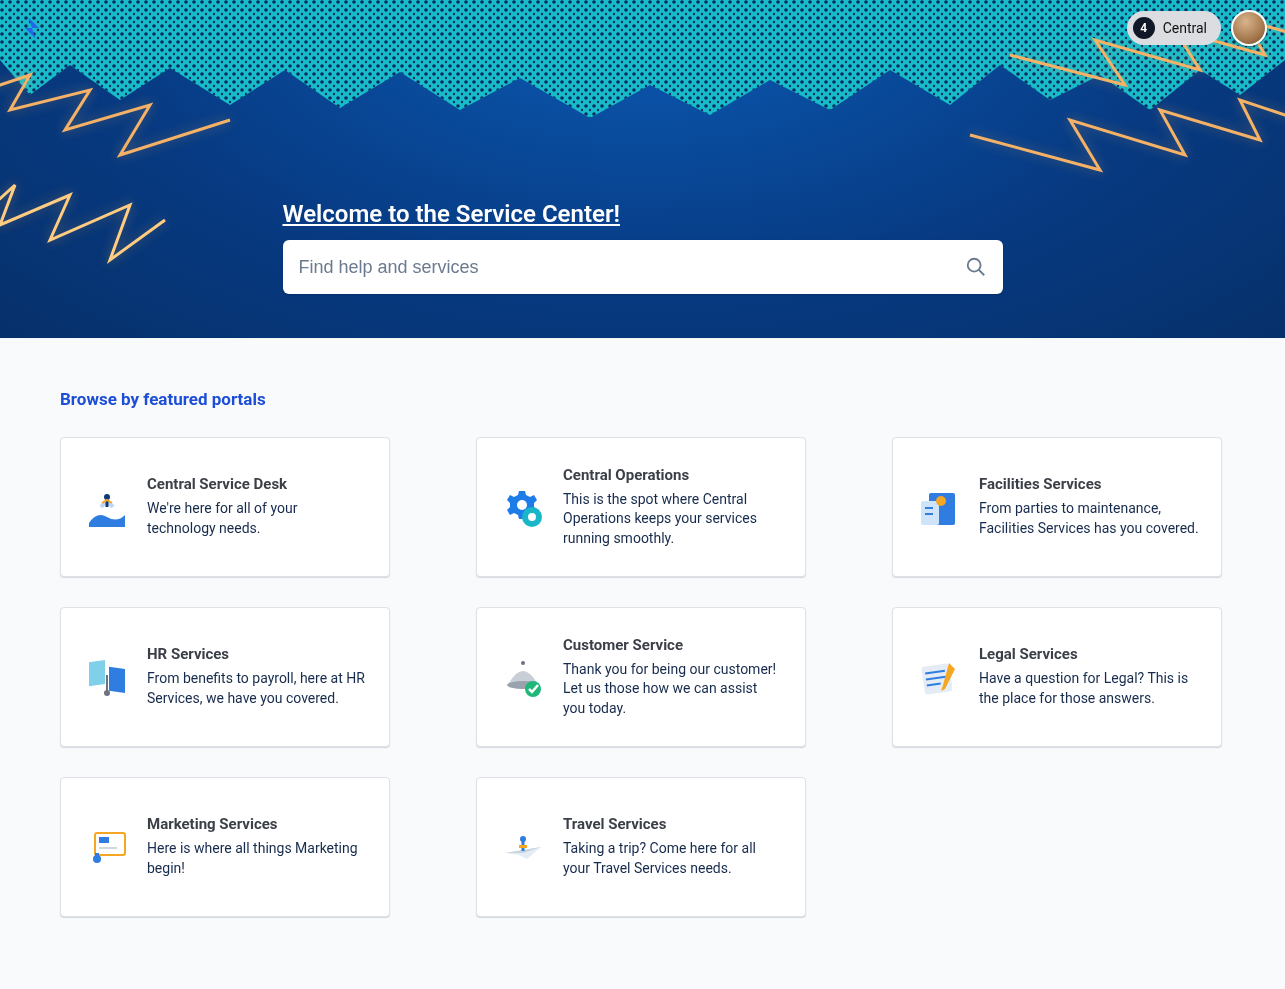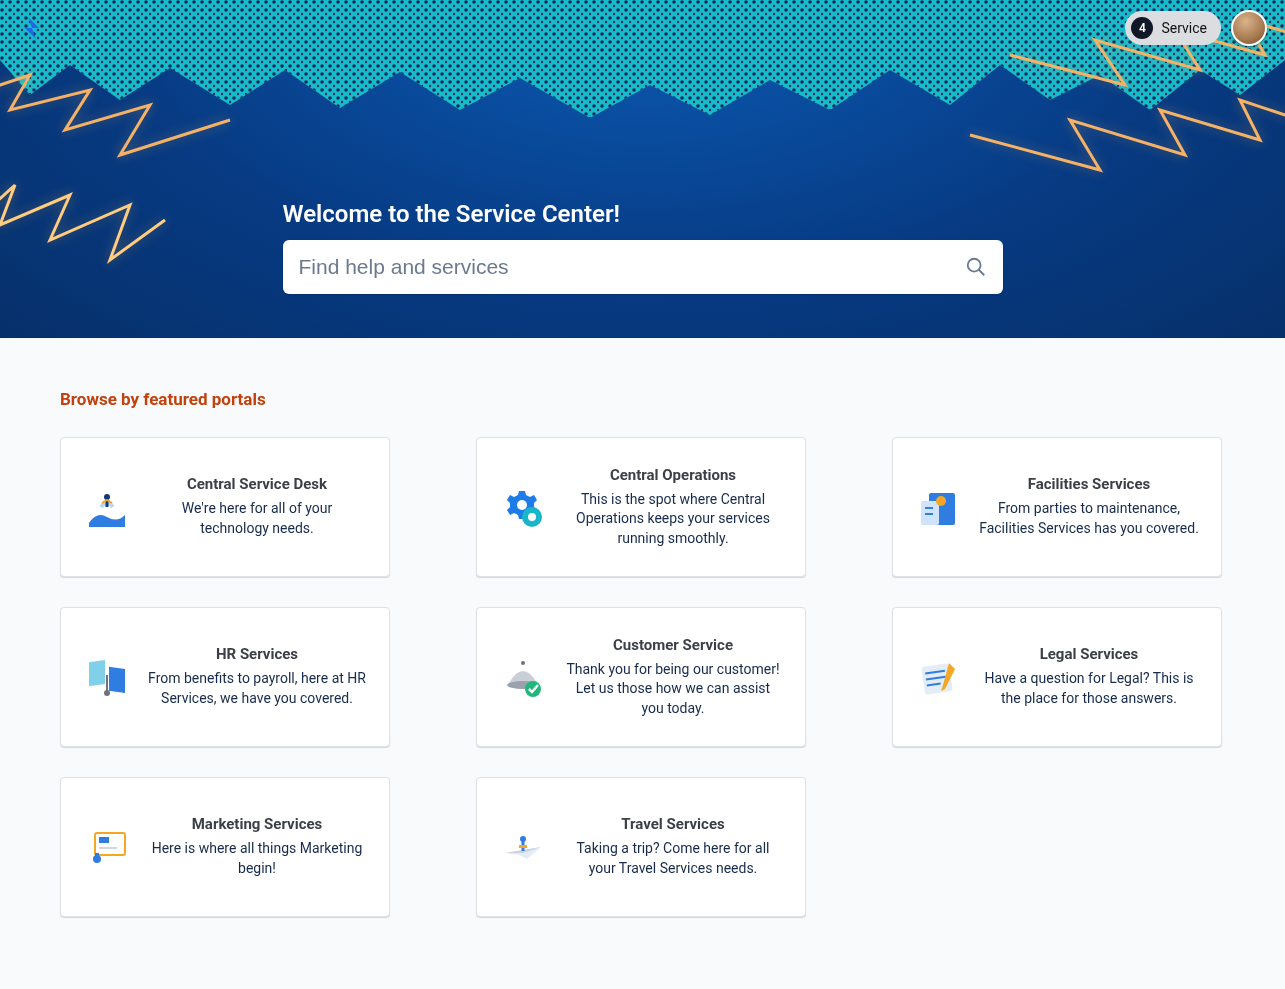--- a/index.html
+++ b/index.html
@@ -112,66 +112,66 @@
       transform: translateX(-50%);
       width: 720px;
       z-index: 15;
     }
 
     .welcome-title {
       color: #fff;
       font-size: 24px;
       font-weight: 600;
       margin-bottom: 12px;
+      text-decoration: underline;
     }
 
     .search-wrap {
       background: #fff;
       border-radius: 6px;
       display: flex;
       align-items: center;
       padding: 0 16px;
       height: 54px;
       box-shadow: 0 1px 2px rgba(0,0,0,0.15);
     }
 
     .search-input {
       flex: 1;
       border: none;
       outline: none;
-      font-size: 21px;
+      font-size: 18px;
       color: #6d28d9;
       background: transparent;
     }
     .search-input::placeholder { color: #6b7a8f; }
 
     .search-icon {
       width: 22px;
       height: 22px;
       color: #6b7a8f;
     }
 
     .main {
       padding: 50px 60px 60px;
       border-top: 1px solid rgba(0,0,0,0.02);
     }
 
     .section-title {
-      color: #c2410c;
+      color: #1d4ed8;
       font-size: 17px;
       font-weight: 700;
       margin-bottom: 28px;
     }
 
     .grid {
       display: grid;
       grid-template-columns: repeat(3, 330px);
       column-gap: 86px;
       row-gap: 30px;
-      text-align: center;
     }
 
     .card {
       background: #fff;
       border: 1px solid #dfe1e6;
       border-radius: 4px;
       box-shadow: 0 1px 1px rgba(9,30,66,0.15);
       padding: 22px 22px;
       display: flex;
       align-items: center;
@@ -236,21 +236,21 @@
 
   <div class="topbar">
     <div class="logo">
       <svg viewBox="0 0 32 32">
         <path d="M12 4 L24 16 L16 16 L20 28 L8 16 L16 16 Z" fill="#2563eb"></path>
       </svg>
     </div>
     <div class="spacer"></div>
     <div class="requests-pill">
       <div class="requests-badge">4</div>
-      <span class="requests-label">Service</span>
+      <span class="requests-label">Central</span>
     </div>
     <div class="avatar"></div>
   </div>
 
   <div class="hero-content">
     <h1 class="welcome-title">Welcome to the Service Center!</h1>
     <div class="search-wrap">
       <input type="text" class="search-input" placeholder="Find help and services" style="">
       <span class="search-icon">
         <svg viewBox="0 0 24 24" fill="none" stroke="currentColor" stroke-width="2">

